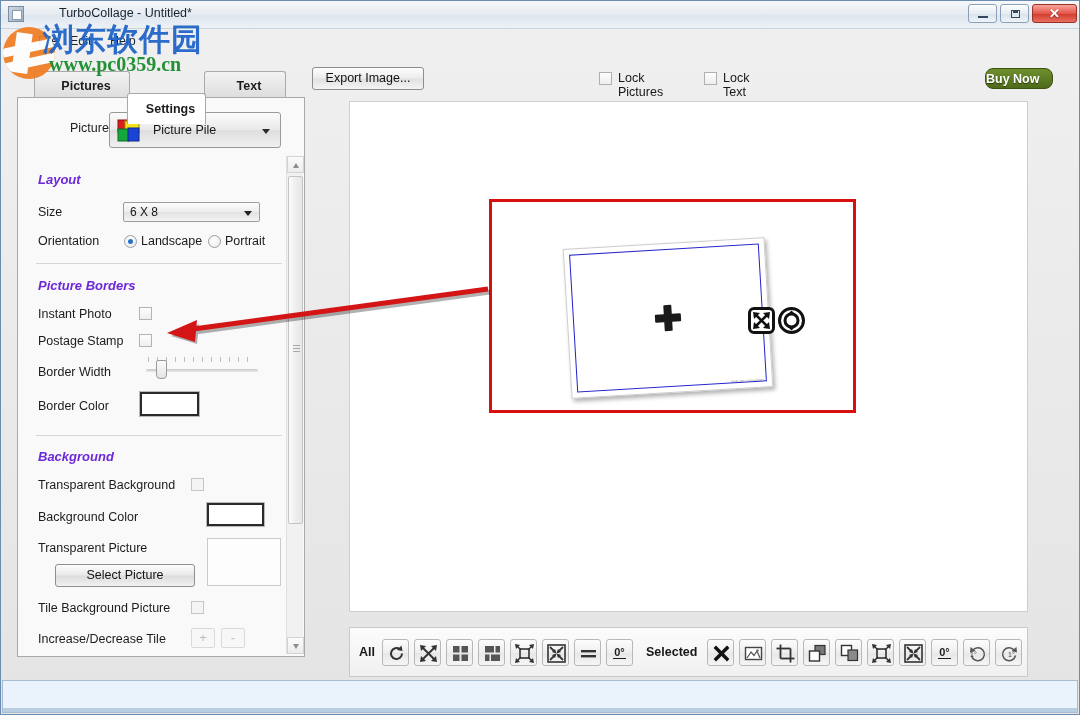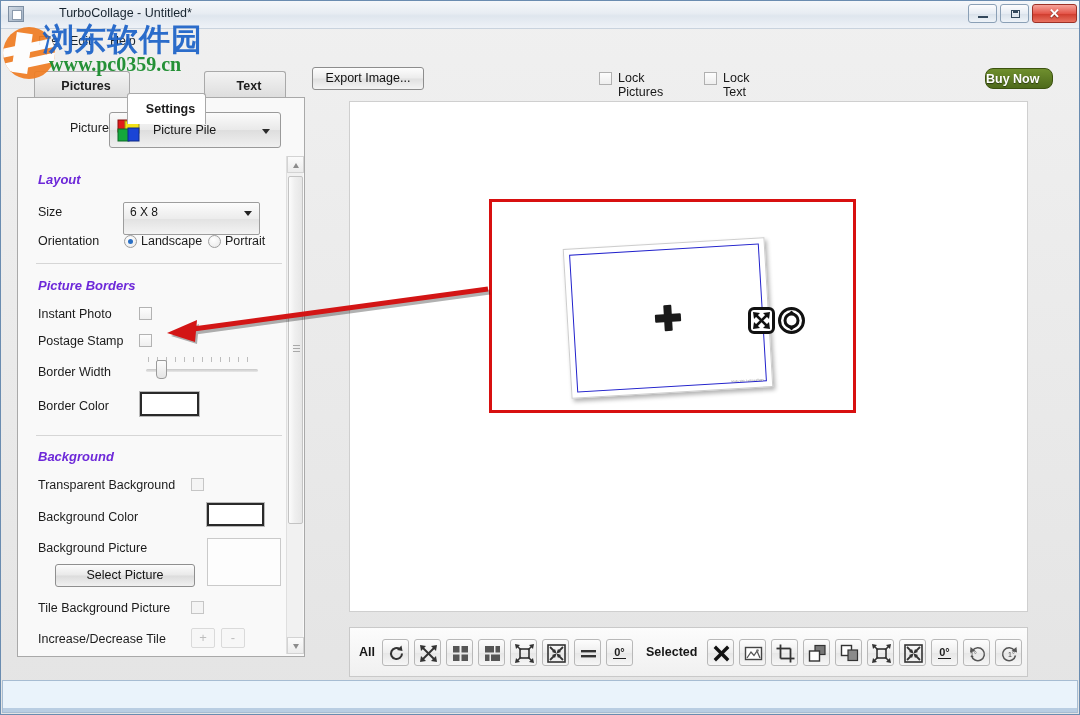--- a/index.html
+++ b/index.html
@@ -203,21 +203,21 @@
   }
   .frow-label {
     position: absolute;
     font-size: 12.5px; color: #1b1b1b;
     white-space: nowrap;
     overflow: hidden;
   }
 
   .combo-sm {
     position: absolute;
-    height: 33px;
+    height: 20px;
     background: linear-gradient(#fcfcfc,#ececec 50%,#e2e2e2 51%,#f3f3f3);
     border: 1px solid #9d9d9d;
     border-radius: 2px;
     box-sizing: border-box;
   }
   .combo-sm .txt {
     position: absolute; left: 6px; top: 2px;
     font-size: 12px; color: #161616;
   }
   .combo-sm .arr {
@@ -578,21 +578,21 @@
       <div class="frow-label" style="left:20px;top:301px">Border Color</div>
       <div class="color-swatch" style="left:122px;top:294px;width:59px;height:24px"></div>
 
       <div class="hr" style="top:337px"></div>
 
       <div class="section-title" style="left:20px;top:351px">Background</div>
       <div class="frow-label" style="left:20px;top:380px;width:153px">Transparent Background</div>
       <div class="checkbox dim" style="left:173px;top:380px"></div>
       <div class="frow-label" style="left:20px;top:412px">Background Color</div>
       <div class="color-swatch" style="left:189px;top:405px;width:57px;height:23px"></div>
-      <div class="frow-label" style="left:20px;top:443px">Background Picture</div>
+      <div class="frow-label" style="left:20px;top:443px">Transparent Picture</div>
       <div class="preview-box" style="left:189px;top:440px;width:74px;height:48px"></div>
       <div class="btn" style="left:37px;top:466px;width:140px;height:23px;line-height:21px">Select Picture</div>
       <div class="frow-label" style="left:20px;top:503px;width:152px">Tile Background Picture</div>
       <div class="checkbox dim" style="left:173px;top:503px"></div>
       <div class="frow-label" style="left:20px;top:534px;width:150px">Increase/Decrease Tile</div>
       <div class="tile-btn" style="left:173px;top:530px">+</div>
       <div class="tile-btn" style="left:203px;top:530px">-</div>
 
       <div class="vscroll">
         <div class="vs-arrow up"></div>

